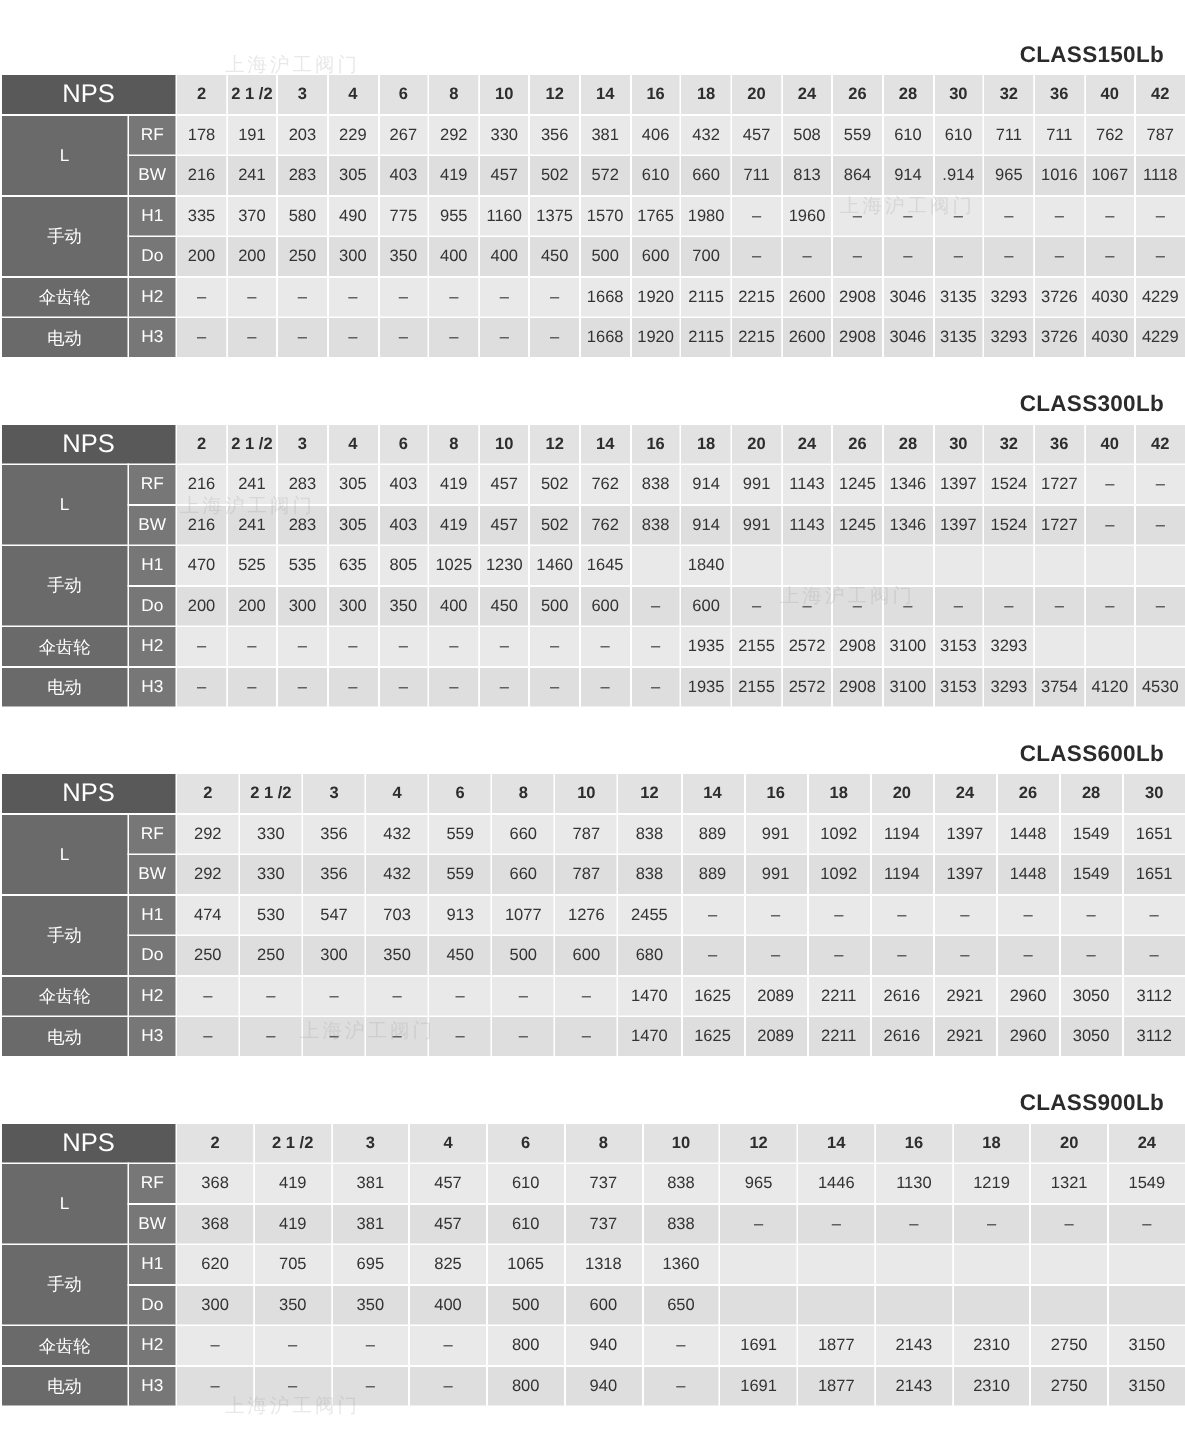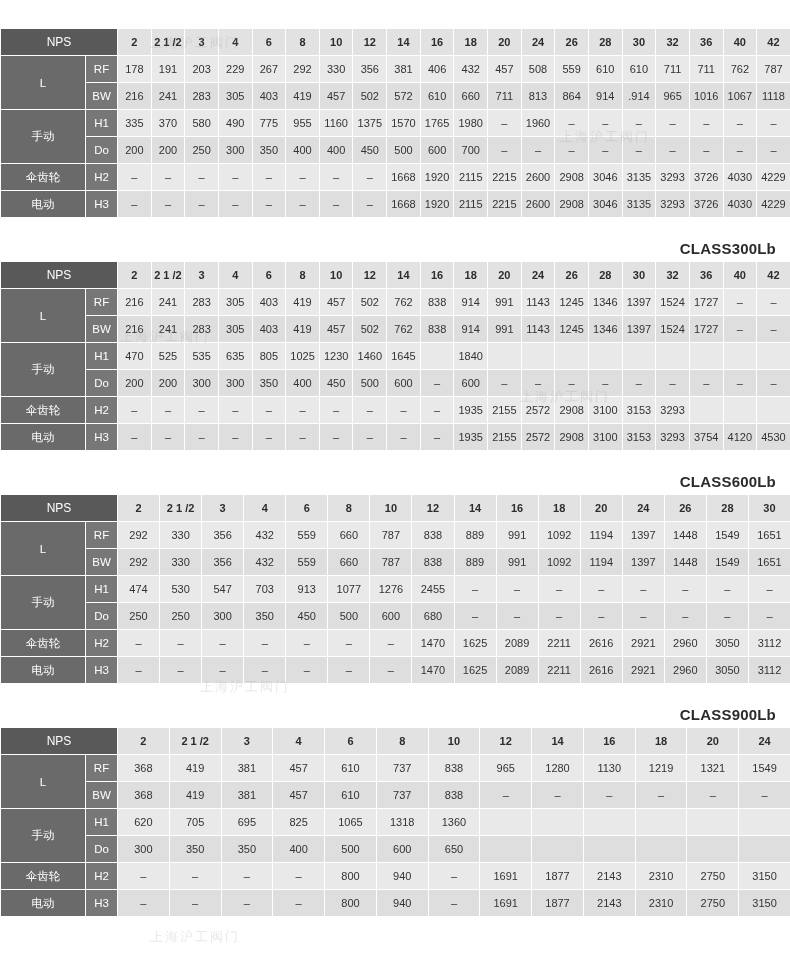--- a/index.html
+++ b/index.html
@@ -43,21 +43,21 @@
     height: 27px;
     padding: 0 1px;
     background: #e9e9e9;
     font-weight: normal;
     overflow: hidden;
     white-space: nowrap;
   }
   table.spec td.dark, table.spec th.dark {
     background: #595959;
     color: #ffffff;
-    font-size: 12px;
+    font-size: 17px;
   }
   table.spec td.mid {
     background: #6a6a6a;
     color: #ffffff;
     font-size: 11.5px;
   }
   table.spec td.lbl {
     background: #777777;
     color: #ffffff;
     font-size: 11.5px;
@@ -88,20 +88,21 @@
 
   <div class="wm" style="left:150px; top:6px;">上海沪工阀门</div>
   <div class="wm" style="left:560px; top:100px;">上海沪工阀门</div>
   <div class="wm" style="left:120px; top:300px;">上海沪工阀门</div>
   <div class="wm" style="left:520px; top:360px;">上海沪工阀门</div>
   <div class="wm" style="left:200px; top:650px;">上海沪工阀门</div>
   <div class="wm" style="left:150px; top:900px;">上海沪工阀门</div>
 
   <div id="tables-root">
       <div class="table-block">
+        <div class="block-title">CLASS150Lb</div>
         <table class="spec">
           <colgroup>
             <col style="width: 85px;">
             <col style="width: 32px;">
             <col style="width: 33.65px;">
             <col style="width: 33.65px;">
             <col style="width: 33.65px;">
             <col style="width: 33.65px;">
             <col style="width: 33.65px;">
             <col style="width: 33.65px;">
@@ -690,21 +691,21 @@
               <td class="mid" rowspan="2">L</td>
               <td class="lbl">RF</td>
               <td>368</td>
               <td>419</td>
               <td>381</td>
               <td>457</td>
               <td>610</td>
               <td>737</td>
               <td>838</td>
               <td>965</td>
-              <td>1280</td>
+              <td>1446</td>
               <td>1130</td>
               <td>1219</td>
               <td>1321</td>
               <td>1549</td>
             </tr>
             <tr>
               <td class="lbl">BW</td>
               <td class="alt">368</td>
               <td class="alt">419</td>
               <td class="alt">381</td>

